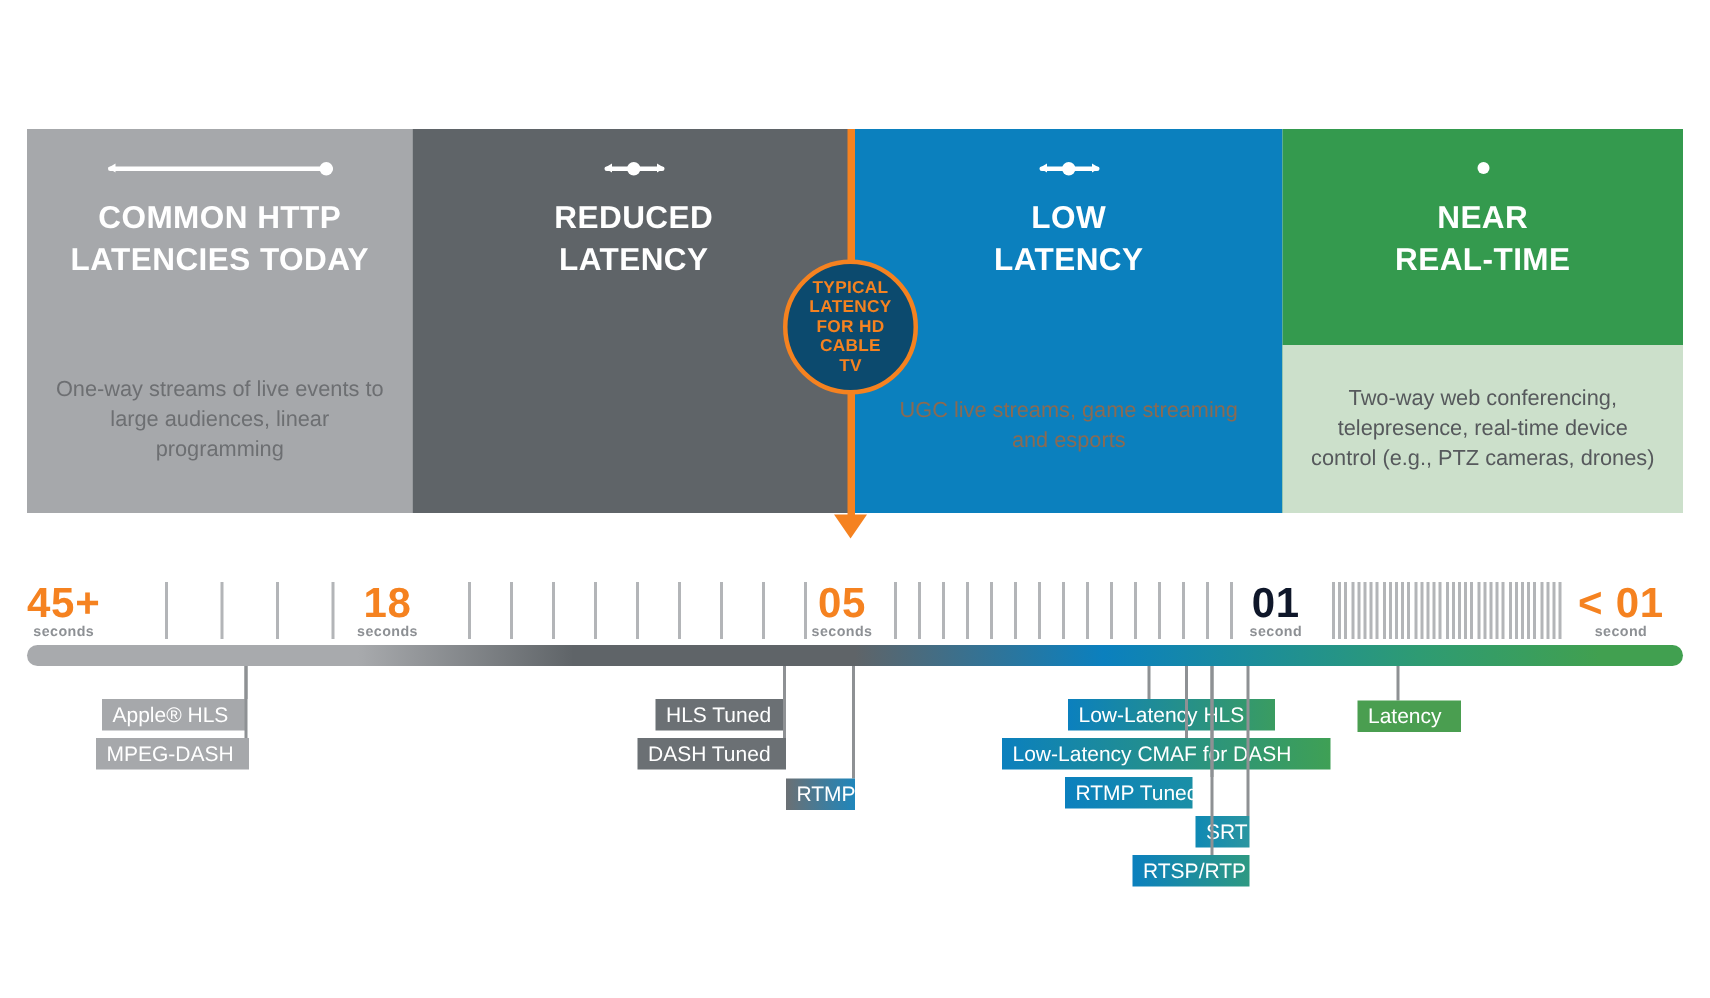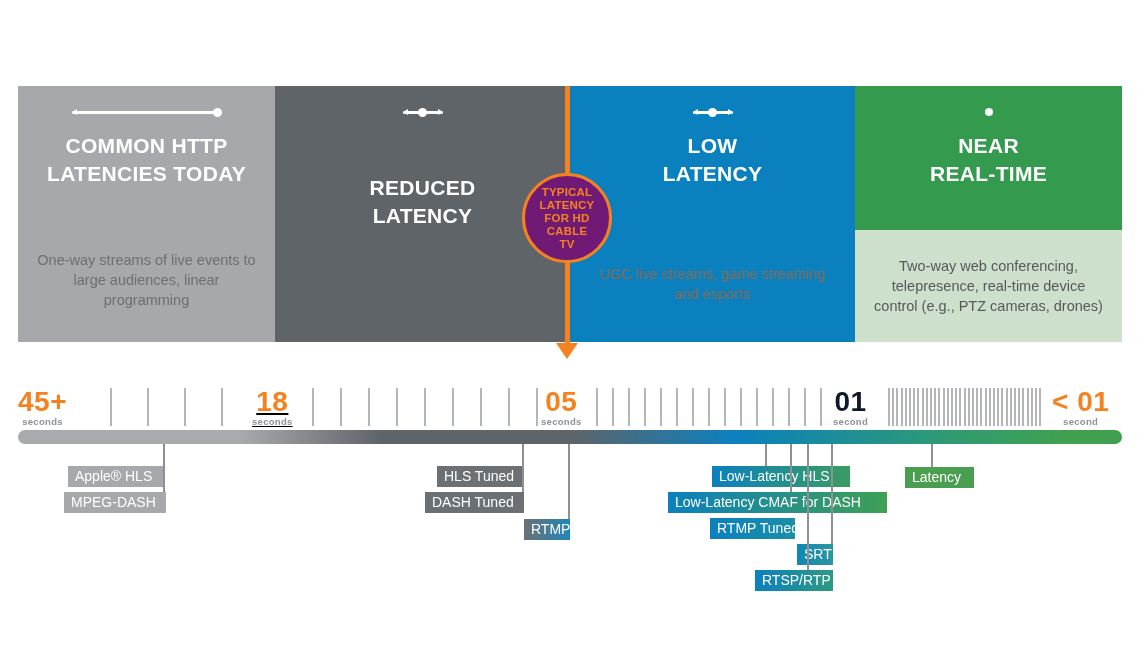--- a/index.html
+++ b/index.html
@@ -18,21 +18,21 @@
   .panel-title {
     color: #ffffff; font-size: 21px; font-weight: bold; line-height: 28px;
     text-align: center; letter-spacing: .3px; padding-top: 10px;
   }
   .panel-desc {
     font-size: 14.5px; line-height: 20px; text-align: center;
     padding: 0 16px;
   }
 
   .p1 { width: 257px; background: #a6a8ab; }
-  .p2 { width: 295px; background: #5f6468; gap: 42px; }
+  .p2 { width: 295px; background: #5f6468; }
   .p3 { width: 285px; background: #0b80be; }
   .p4 { width: 267px; background: #349a4e; }
 
   .p1 .panel-desc { color: #6d6f72; position: absolute; top: 164px; left: 0; width: 100%; }
   .p3 .panel-desc { color: #8a6a52; position: absolute; top: 178px; left: 0; width: 100%; }
   .p4 .descbox {
     position: absolute; left: 0; top: 144px; width: 100%; height: 112px;
     background: #cce0cb; display: flex; align-items: center; justify-content: center;
   }
   .p4 .panel-desc { color: #56595c; }
@@ -56,21 +56,21 @@
   .marker-line {
     position: absolute; left: 565px; top: 86px; width: 5px; height: 264px; background: #f58220;
   }
   .marker-arrow {
     position: absolute; left: 556px; top: 343px; width: 0; height: 0;
     border-left: 11px solid transparent; border-right: 11px solid transparent;
     border-top: 16px solid #f58220;
   }
   .marker-circle {
     position: absolute; left: 522px; top: 173px; width: 90px; height: 90px;
-    border-radius: 50%; background: #701a75; border: 3px solid #f58220;
+    border-radius: 50%; background: #0c4a6e; border: 3px solid #f58220;
     display: flex; align-items: center; justify-content: center; text-align: center;
     color: #f58220; font-weight: bold; font-size: 11.5px; line-height: 13px;
     letter-spacing: .2px;
   }
 
   
   .scale { position: absolute; left: 18px; top: 368px; width: 1104px; height: 52px; margin-top: 20px; }
   .tick { position: absolute; top: 0; width: 2px; height: 38px; background: #b3b5b8; }
   .slab { position: absolute; text-align: center; }
   .slab .num { color: #f58220; font-size: 28px; font-weight: bold; line-height: 28px; letter-spacing: .5px; }
@@ -233,21 +233,21 @@
       <div class="tick" style="left: 1000.2px; background: rgb(179, 181, 184);"></div>
       <div class="tick" style="left: 1004.4px; background: rgb(179, 181, 184);"></div>
       <div class="tick" style="left: 1008.6px; background: rgb(179, 181, 184);"></div>
       <div class="tick" style="left: 1012.8px; background: rgb(179, 181, 184);"></div>
       <div class="tick" style="left: 1017px; background: rgb(179, 181, 184);"></div>
       <div class="tick" style="left: 1021.2px; background: rgb(179, 181, 184);"></div>
       <div class="slab" style="left: 0px; top: 0px;">
         <div class="num" style="color: rgb(245, 130, 32);">45+</div>
         <div class="unit" style="color: rgb(141, 144, 148);">seconds</div>
       </div>
-      <div class="slab" style="left: 234px; top: 0px; text-decoration: underline;">
+      <div class="slab" style="left: 220px; top: 0px;">
         <div class="num" style="color: rgb(245, 130, 32);">18</div>
         <div class="unit" style="color: rgb(141, 144, 148);">seconds</div>
       </div>
       <div class="slab" style="left: 523px; top: 0px;">
         <div class="num" style="color: rgb(245, 130, 32);">05</div>
         <div class="unit" style="color: rgb(141, 144, 148);">seconds</div>
       </div>
       <div class="slab" style="left: 815px; top: 0px;">
         <div class="num" style="color: #0f172a;">01</div>
         <div class="unit" style="color: rgb(141, 144, 148);">second</div>

